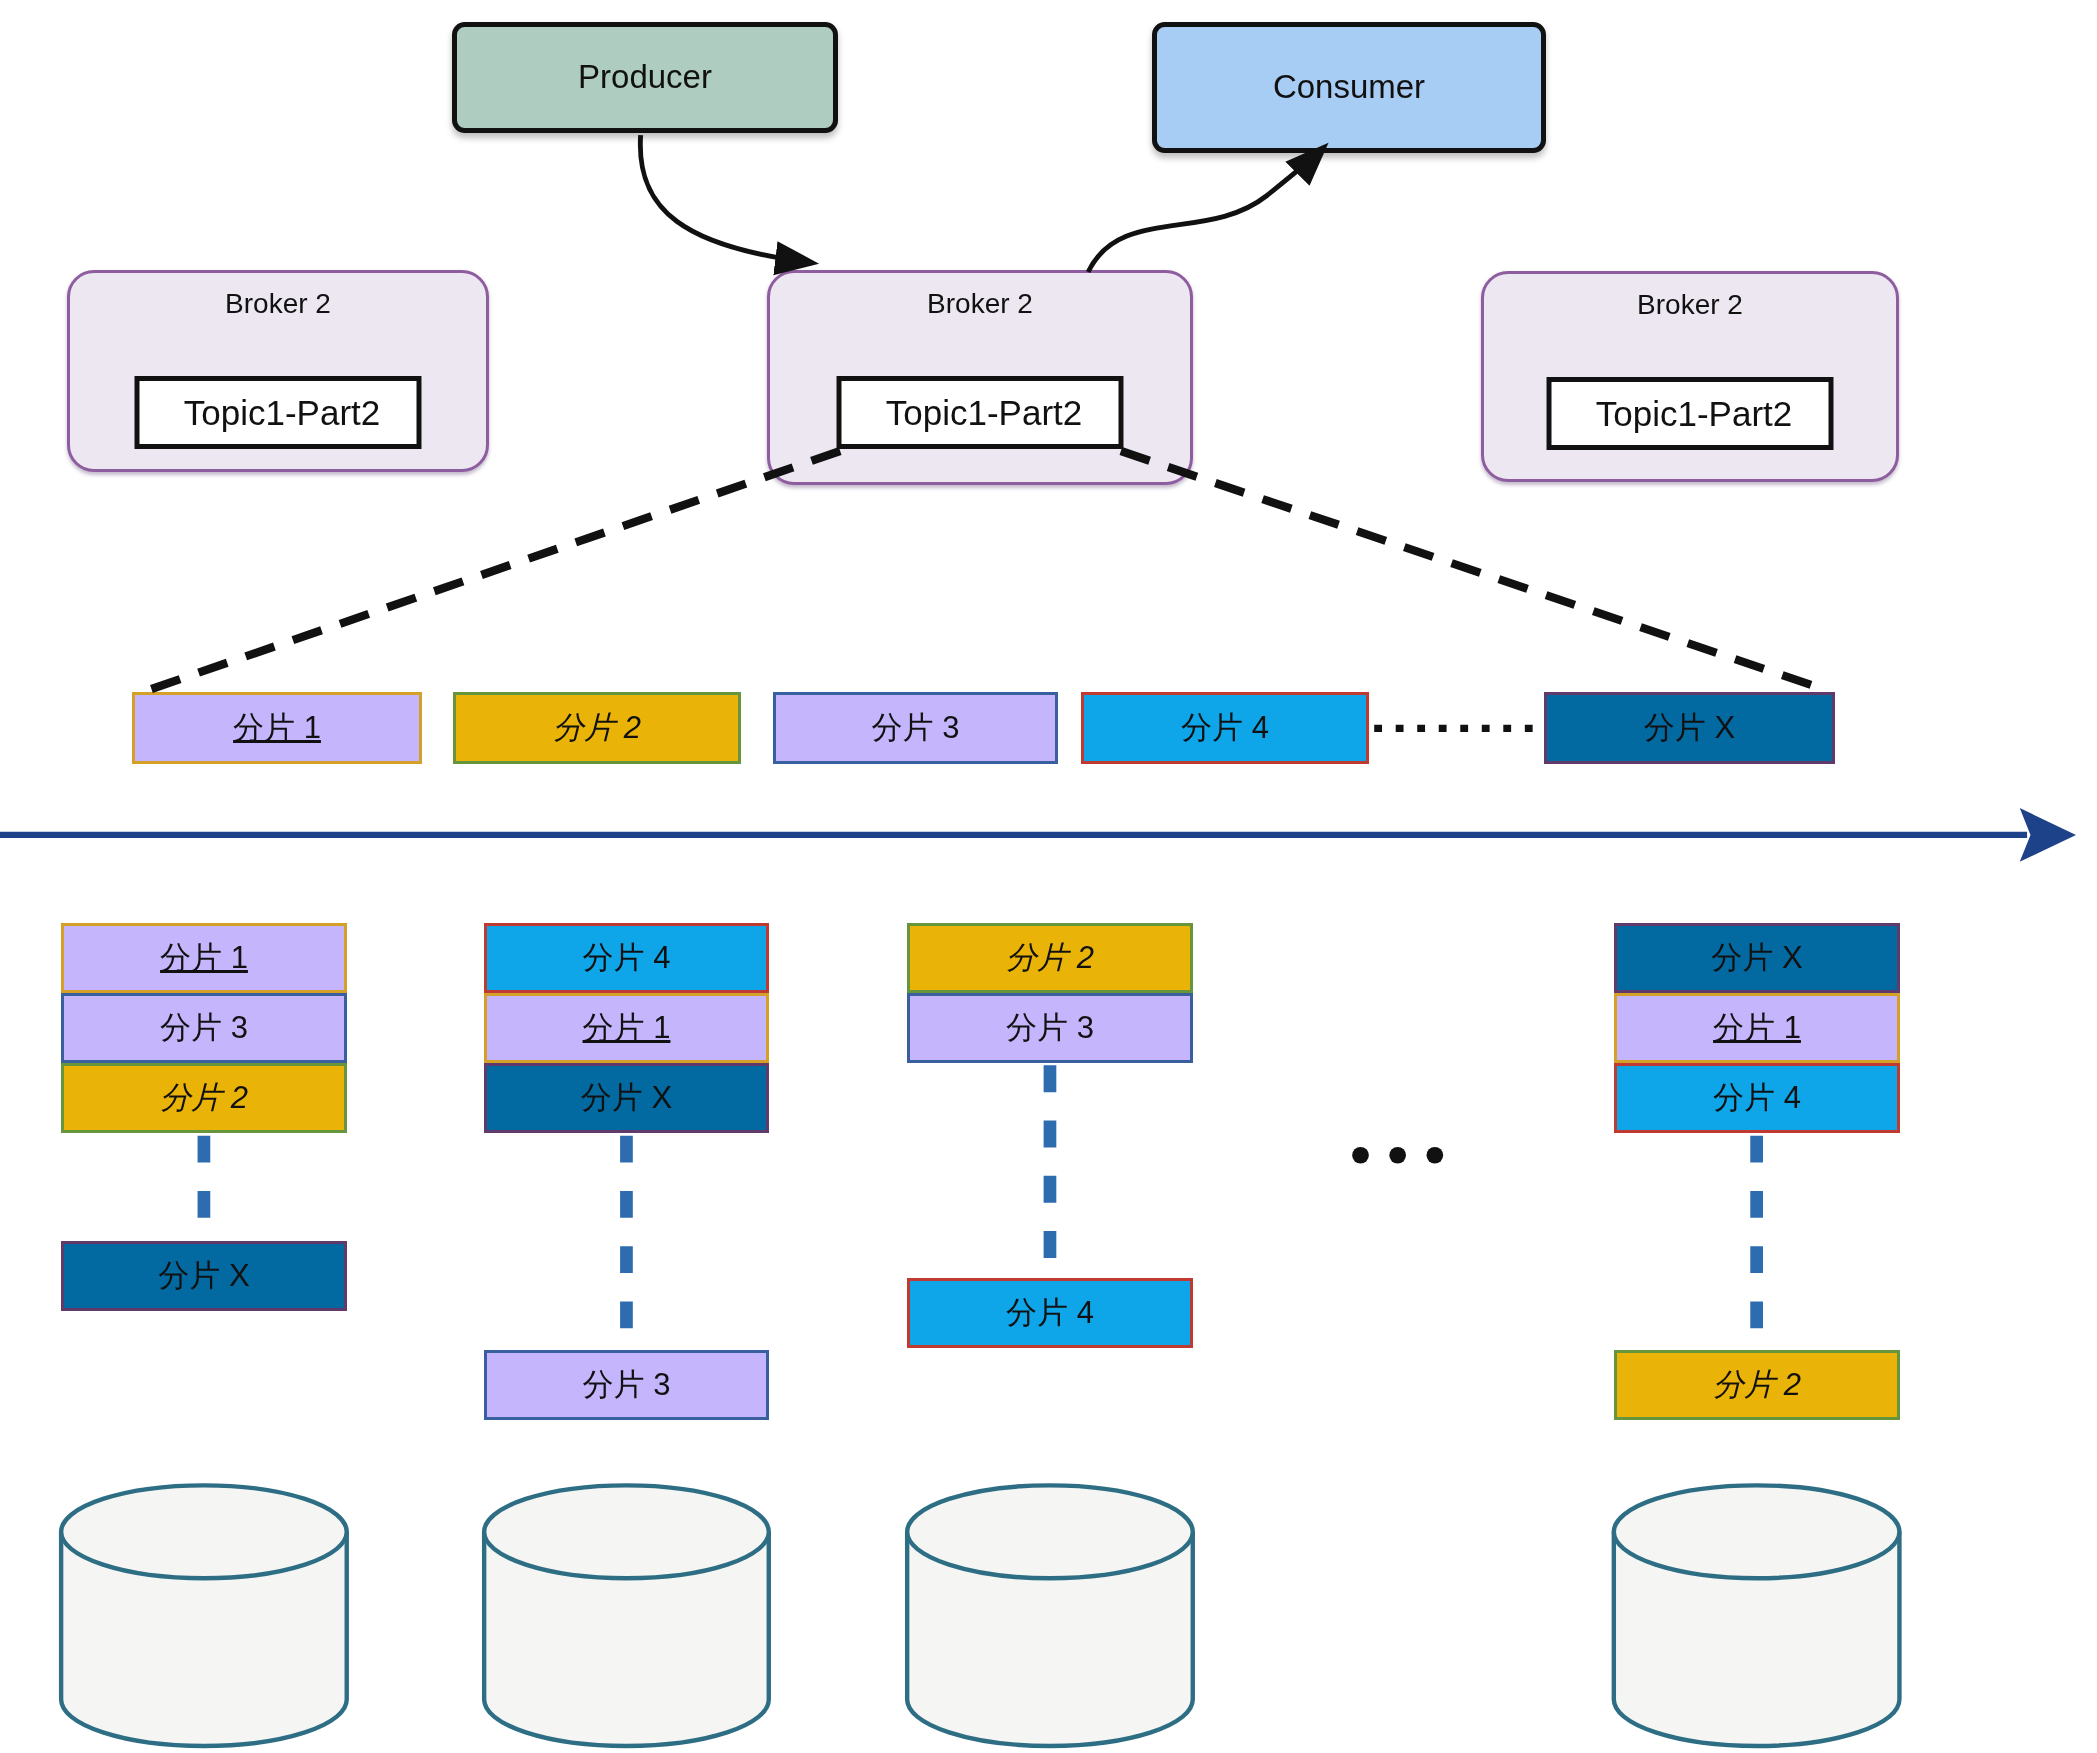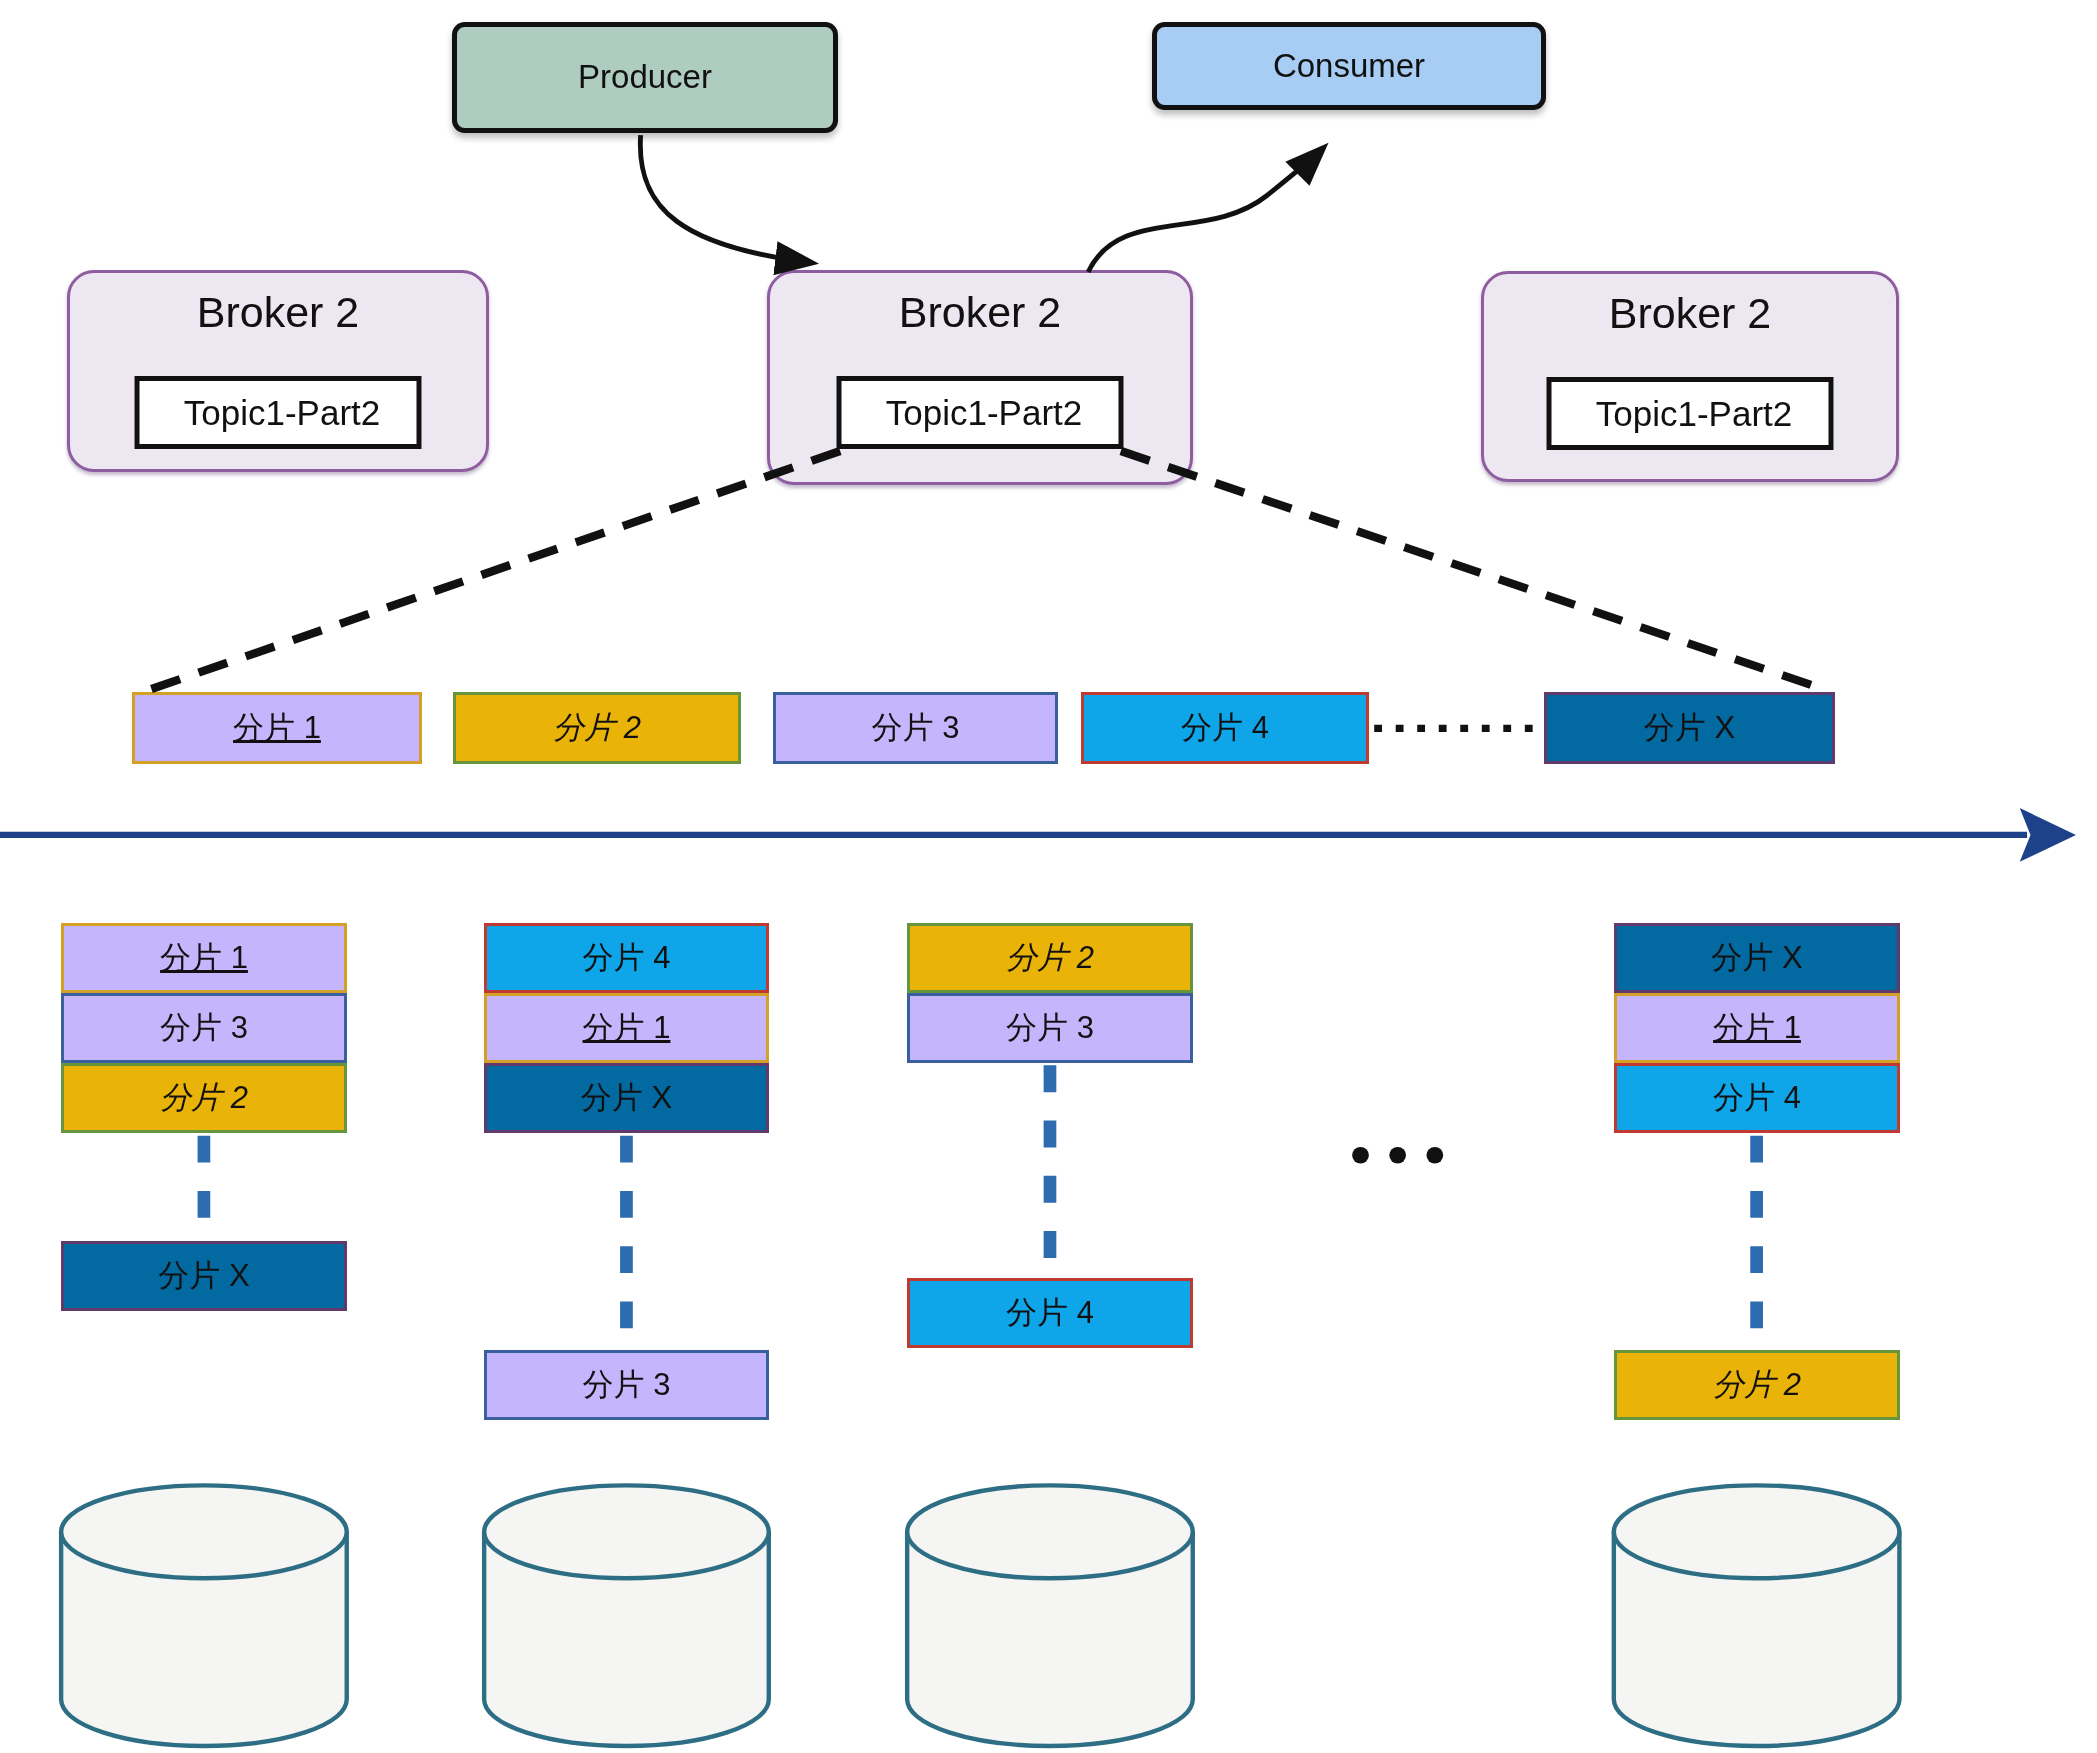--- a/index.html
+++ b/index.html
@@ -11,21 +11,21 @@
   .abs { position:absolute; display:flex; align-items:center; justify-content:center; text-align:center; }
 
   
   .node { border:5.9px solid #111; border-radius:12.7px; font-size:33px; box-shadow:0 4.9px 6.8px rgba(0,0,0,.25); }
   .node.producer { background:#AECCBF; }
   .node.consumer { background:#A8CDF5; }
 
   
   .broker { border:3.4px solid #8E5DA0; border-radius:27px; background:#EDE7F2;
             box-shadow:0 2.9px 3.9px rgba(90,60,110,.35); }
-  .broker .title { position:absolute; top:14.7px; left:0; right:0; text-align:center; font-size:43px; }
+  .broker .title { position:absolute; top:14.7px; left:0; right:0; text-align:center; font-size:28px; }
   .broker .topic { position:absolute; top:103px; left:50%; transform:translateX(-50%);
                    width:287px; height:73px; background:#ffffff; border:5.4px solid #111;
                    display:flex; align-items:center; justify-content:center; font-size:35px;padding-left:8px; }
 
   
   .seg { border:3.9px solid; font-size:31px; }
   .c-yellow { background:#c4b5fd; border-color:#D4A028;text-decoration:underline; }
   .c-green  { background:#eab308; border-color:#66953B;font-style:italic; }
   .c-blue   { background:#c4b5fd; border-color:#3A5F9E; }
   .c-red    { background:#0ea5e9; border-color:#C03A32; }
@@ -34,21 +34,21 @@
   .bookie-label { font-size:30px; }
 
   svg.overlay { position:absolute; left:0; top:0; width:2097px; height:1753px; pointer-events:none; }
 </style>
 </head>
 <body>
 
 <div class="canvas">
 
   <div class="abs node producer" style="left:452px; top:21.5px; width:386px; height:111px;">Producer</div>
-  <div class="abs node consumer" style="left:1152px; top:21.5px; width:394px; height:88px;">Consumer</div>
+  <div class="abs node consumer" style="left:1152px; top:21.5px; width:394px; height:131px;">Consumer</div>
 
   <div class="abs broker" style="left:67px; top:270px; width:422px; height:202px;">
     <div class="title">Broker 2</div>
     <div class="topic">Topic1-Part2</div>
   </div>
   <div class="abs broker" style="left:767px; top:270px; width:426px; height:215px;">
     <div class="title">Broker 2</div>
     <div class="topic">Topic1-Part2</div>
   </div>
   <div class="abs broker" style="left:1481px; top:271px; width:418px; height:211px;">

